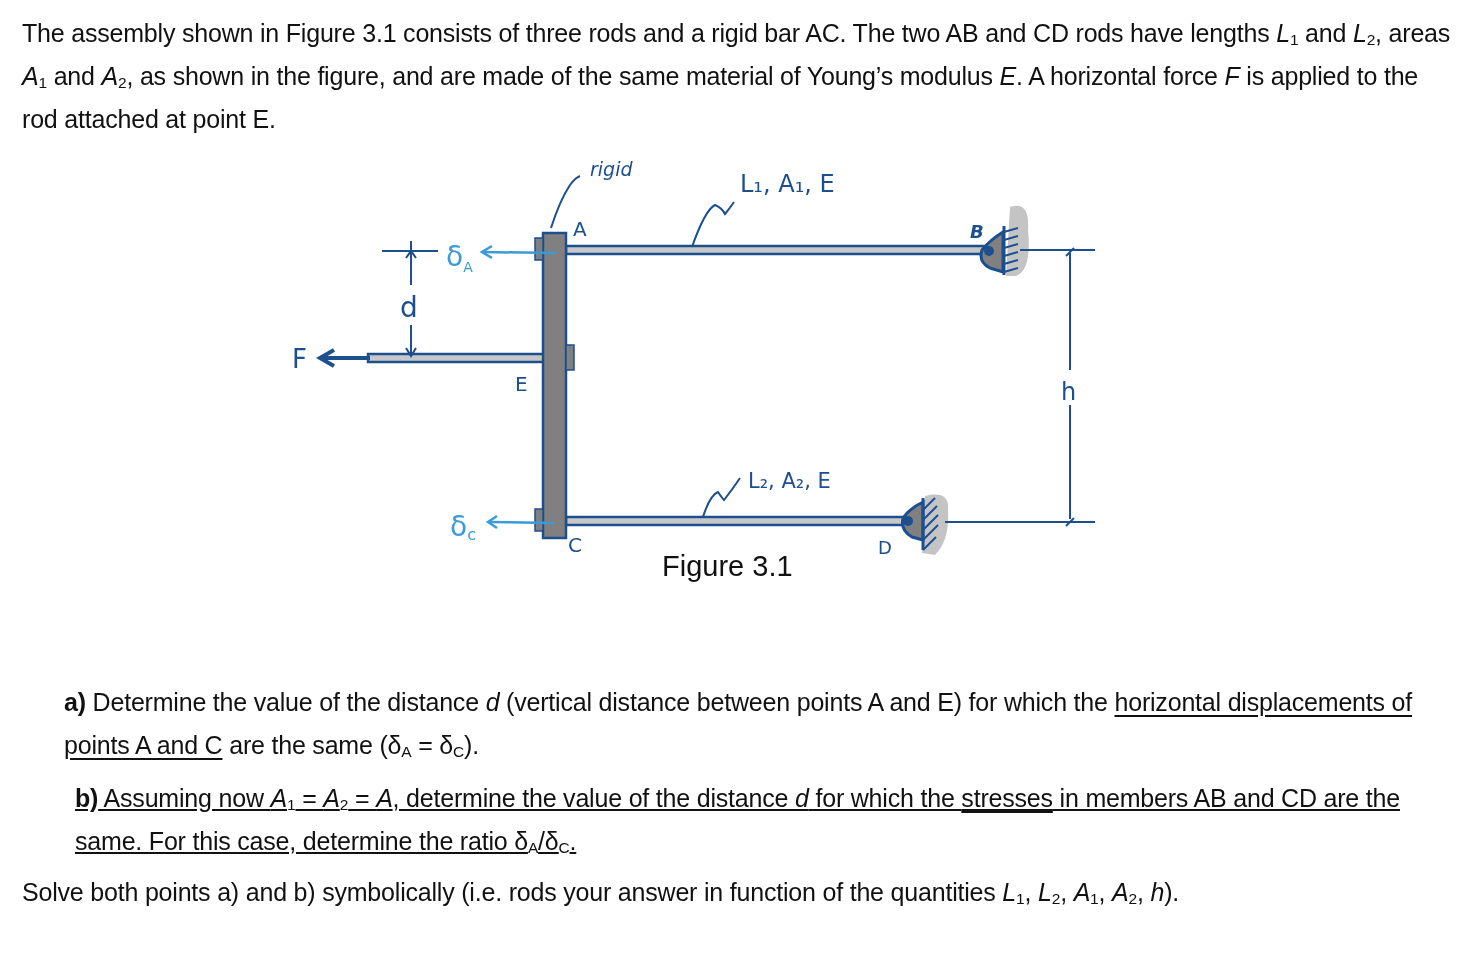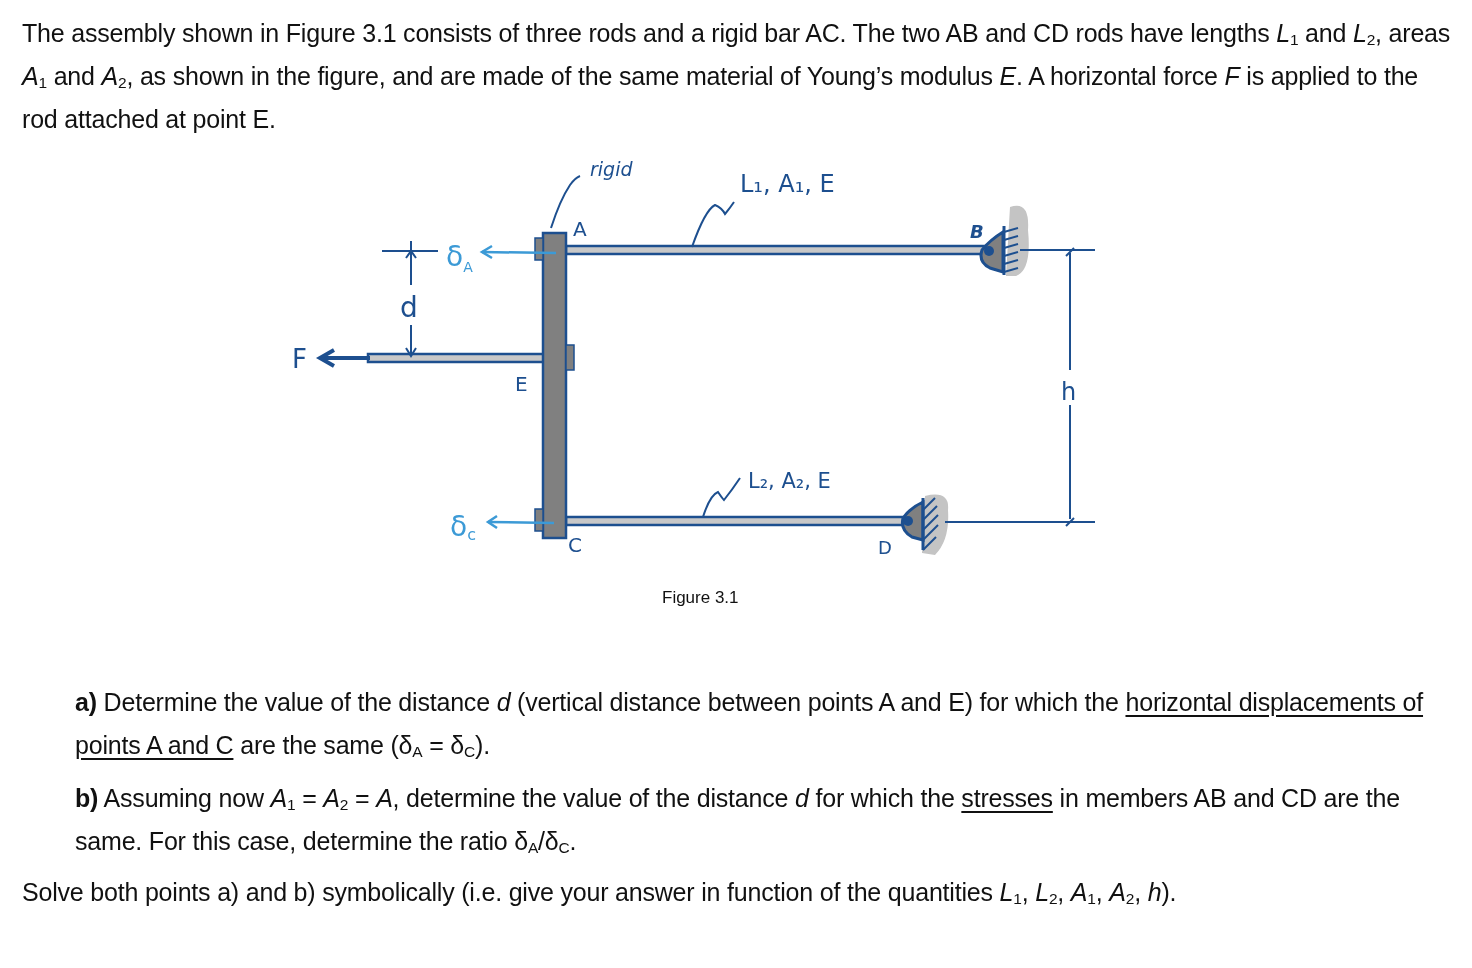--- a/index.html
+++ b/index.html
@@ -1,27 +1,27 @@
 <!DOCTYPE html>
 <html><head>
 <meta charset="utf-8">
 <style>
   html, body { margin:0; padding:0; background:#ffffff; }
   body { width:1472px; height:968px; position:relative; overflow:hidden;
          font-family:"Liberation Sans", "DejaVu Sans", sans-serif; color:#111; }
   .para { position:absolute; font-size:25px; line-height:43px; letter-spacing:-0.2px; }
   .intro { left:22px; top:12px; width:1430px; }
-  .qa { left:75px; top:681px; width:1380px; }
-  .qb { left:75px; top:777px; width:1380px; }
+  .qa { left:64px; top:681px; width:1380px; }
+  .qb { left:75px; top:777px; width:1380px;text-decoration:underline; }
   .solve { left:22px; top:871px; width:1430px; }
   .u { text-decoration:underline; text-underline-offset:4px; }
   i { font-style:italic; }
   sub { font-size:0.62em; vertical-align:-0.22em; line-height:0; }
   .fig { position:absolute; left:0; top:140px; width:1472px; height:480px; }
-  .caption { position:absolute; left:662px; top:588px; font-size:17px; }
+  .caption { position:absolute; left:662px; top:550px; font-size:29px; }
   .hand { font-family:"DejaVu Sans", sans-serif; fill:#1d4f8f; }
   .handlight { font-family:"DejaVu Sans", sans-serif; fill:#3c9ad6; }
 </style>
 </head>
 <body>
 
 <div class="para intro"><span>The assembly shown in Figure 3.1 consists of three rods and a rigid bar AC. The two AB and CD rods have lengths </span><i>L</i><sub>1</sub><span> and </span><i>L</i><sub>2</sub><span>, areas </span><i>A</i><sub>1</sub><span> and </span><i>A</i><sub>2</sub><span>, as shown in the figure, and are made of the same material of Young’s modulus </span><i>E</i><span>. A horizontal force </span><i>F</i><span> is applied to the rod attached at point E.</span></div>
 
 <svg class="fig" viewBox="0 140 1472 480" width="1472" height="480">
 
@@ -117,13 +117,13 @@
   <path d="M703 517 Q710 495 718 492 Q722 498 724 500 Q732 490 740 478" fill="none" stroke="#1d4f8f" stroke-width="2"></path>
   <text class="hand" x="748" y="488" font-size="21">L₂, A₂, E</text>
 </svg>
 
 <div class="caption">Figure 3.1</div>
 
 <div class="para qa"><b>a)</b><span> Determine the value of the distance </span><i>d</i><span> (vertical distance between points A and E) for which the </span><span class="u">horizontal displacements of points A and C</span><span> are the same (δ</span><sub>A</sub><span> = δ</span><sub>C</sub><span>).</span></div>
 
 <div class="para qb"><b>b)</b><span> Assuming now </span><i>A</i><sub>1</sub><span> = </span><i>A</i><sub>2</sub><span> = </span><i>A</i><span>, determine the value of the distance </span><i>d</i><span> for which the </span><span class="u">stresses</span><span> in members AB and CD are the same. For this case, determine the ratio δ</span><sub>A</sub><span>/δ</span><sub>C</sub><span>.</span></div>
 
-<div class="para solve"><span>Solve both points a) and b) symbolically (i.e. give your answer in function of the quantities </span><i>L</i><sub>1</sub><span>, </span><i>L</i><sub>2</sub><span>, </span><i>A</i><sub>1</sub><span>, </span><i>A</i><sub>2</sub><span>, </span><i>h</i><span>).</span></div>
+<div class="para solve"><span>Solve both points a) and b) symbolically (i.e. rods your answer in function of the quantities </span><i>L</i><sub>1</sub><span>, </span><i>L</i><sub>2</sub><span>, </span><i>A</i><sub>1</sub><span>, </span><i>A</i><sub>2</sub><span>, </span><i>h</i><span>).</span></div>
 
 </body></html>

